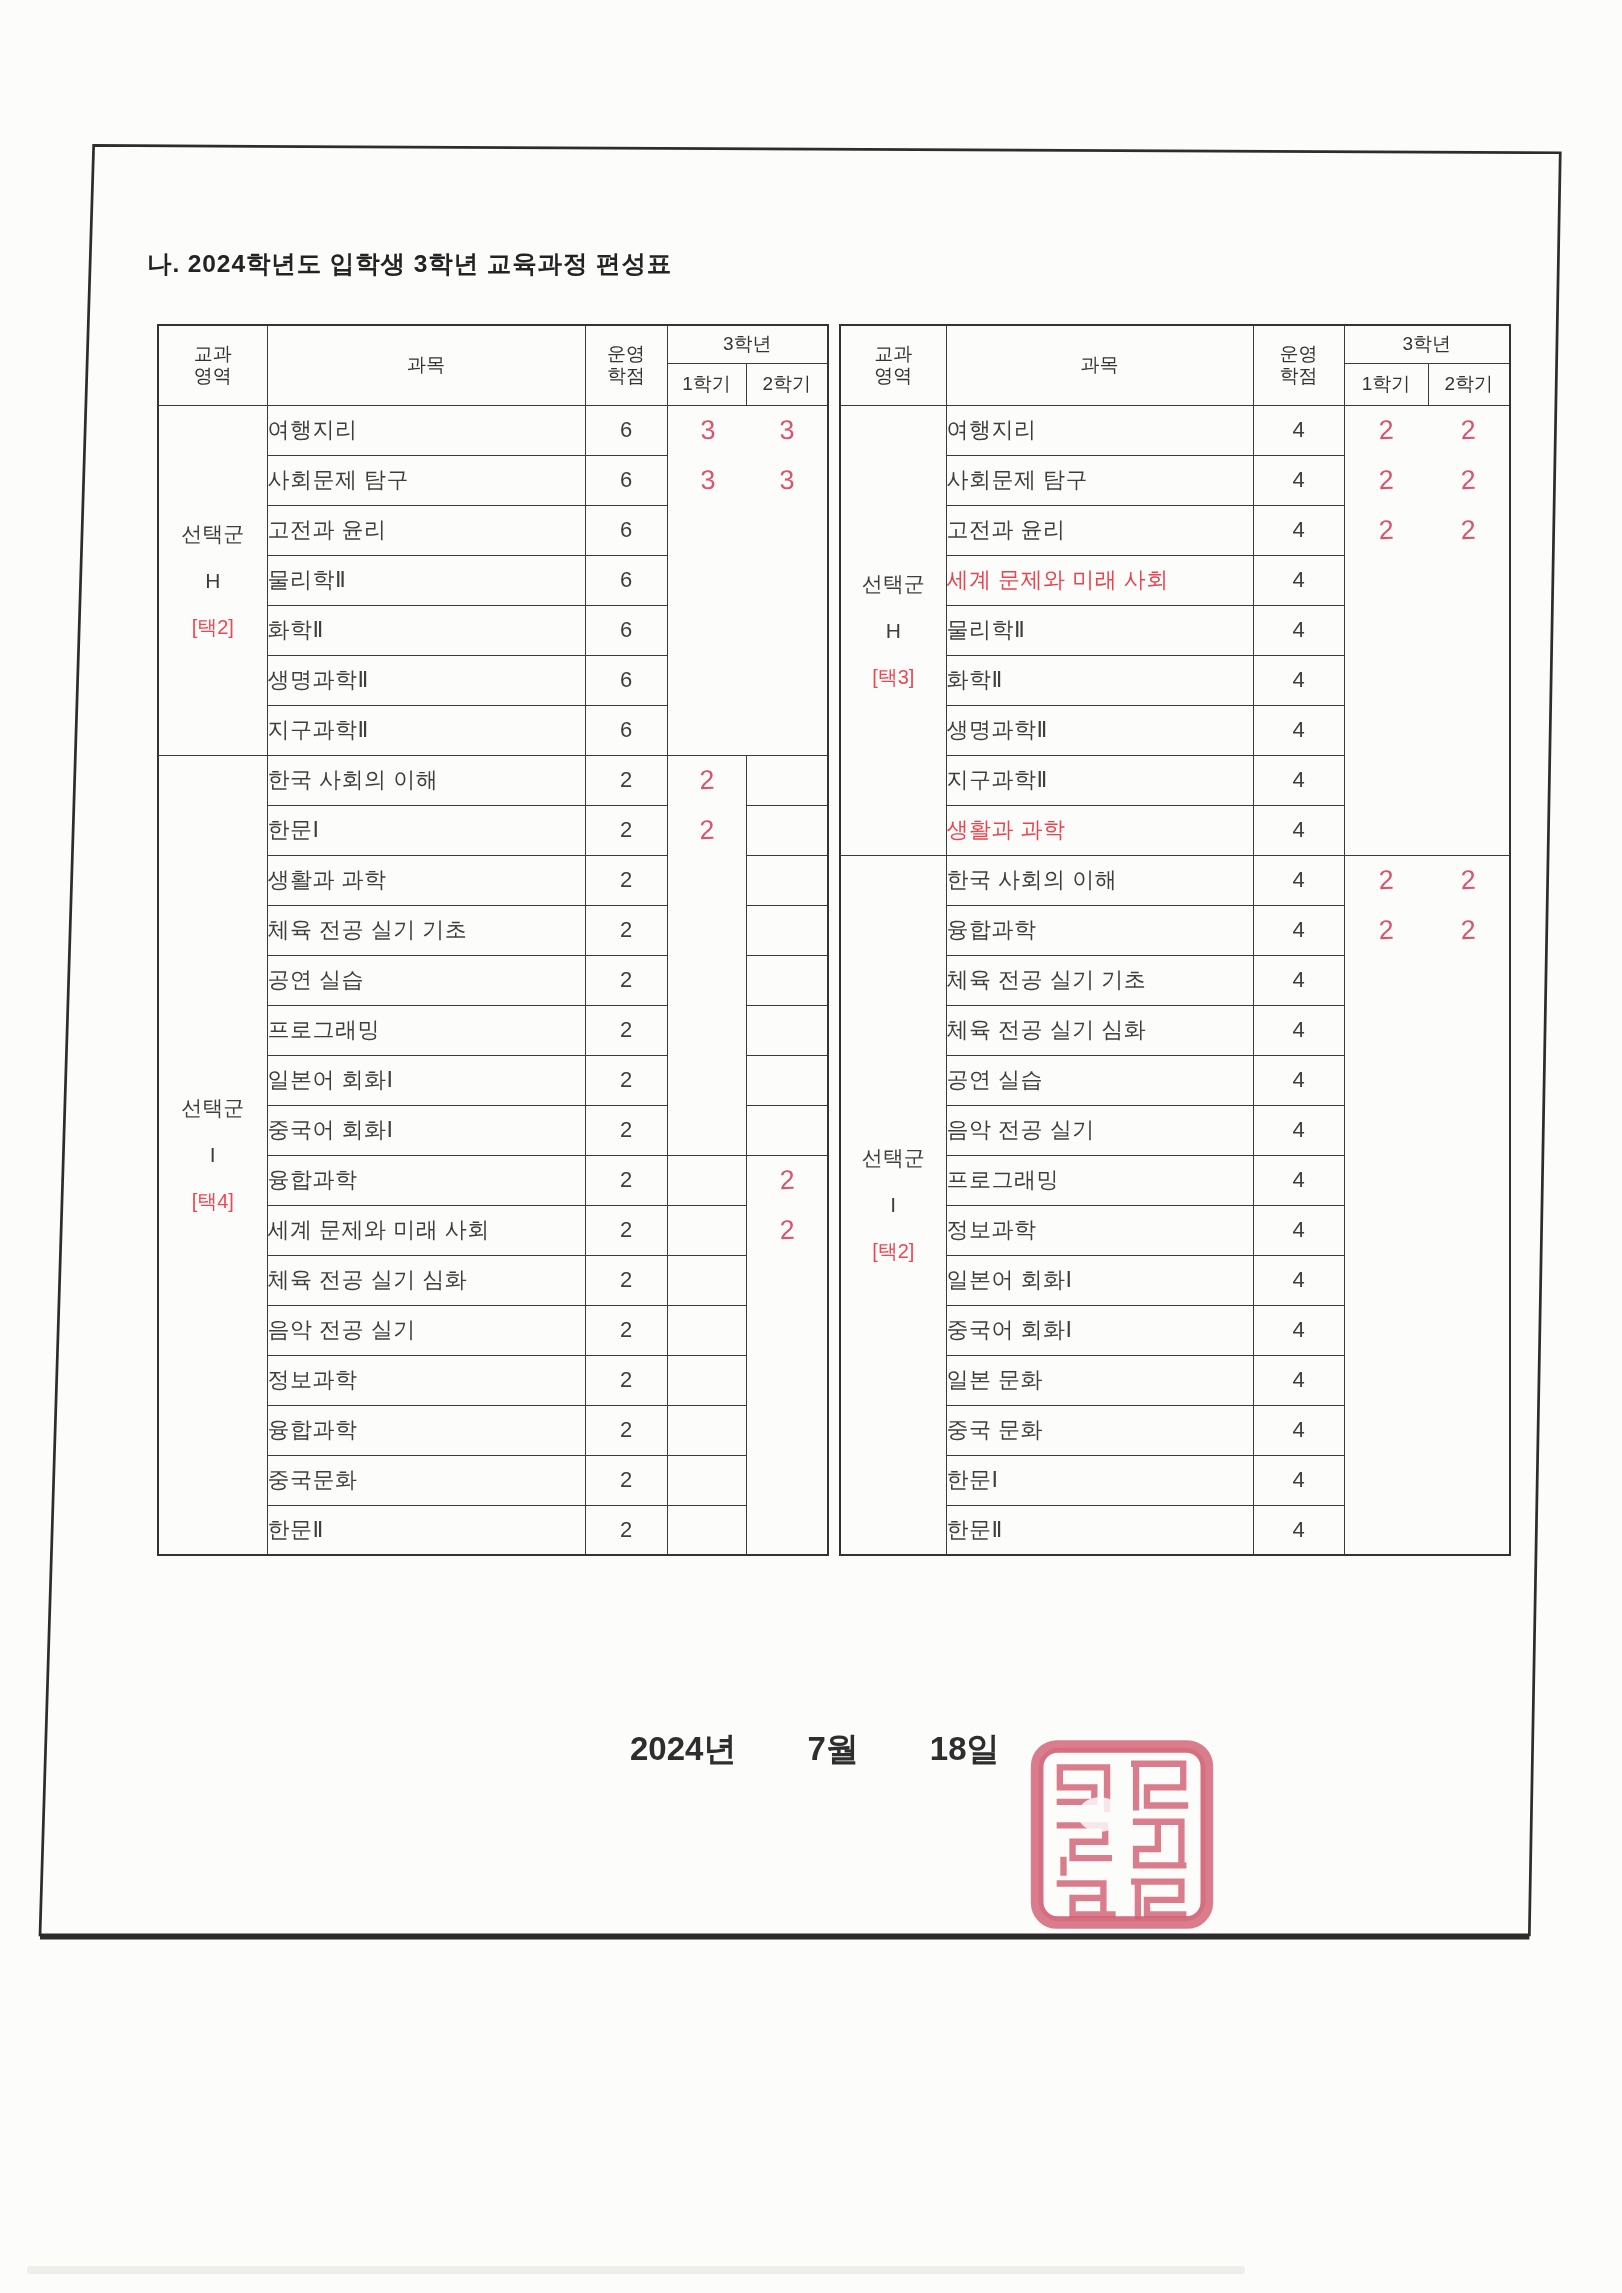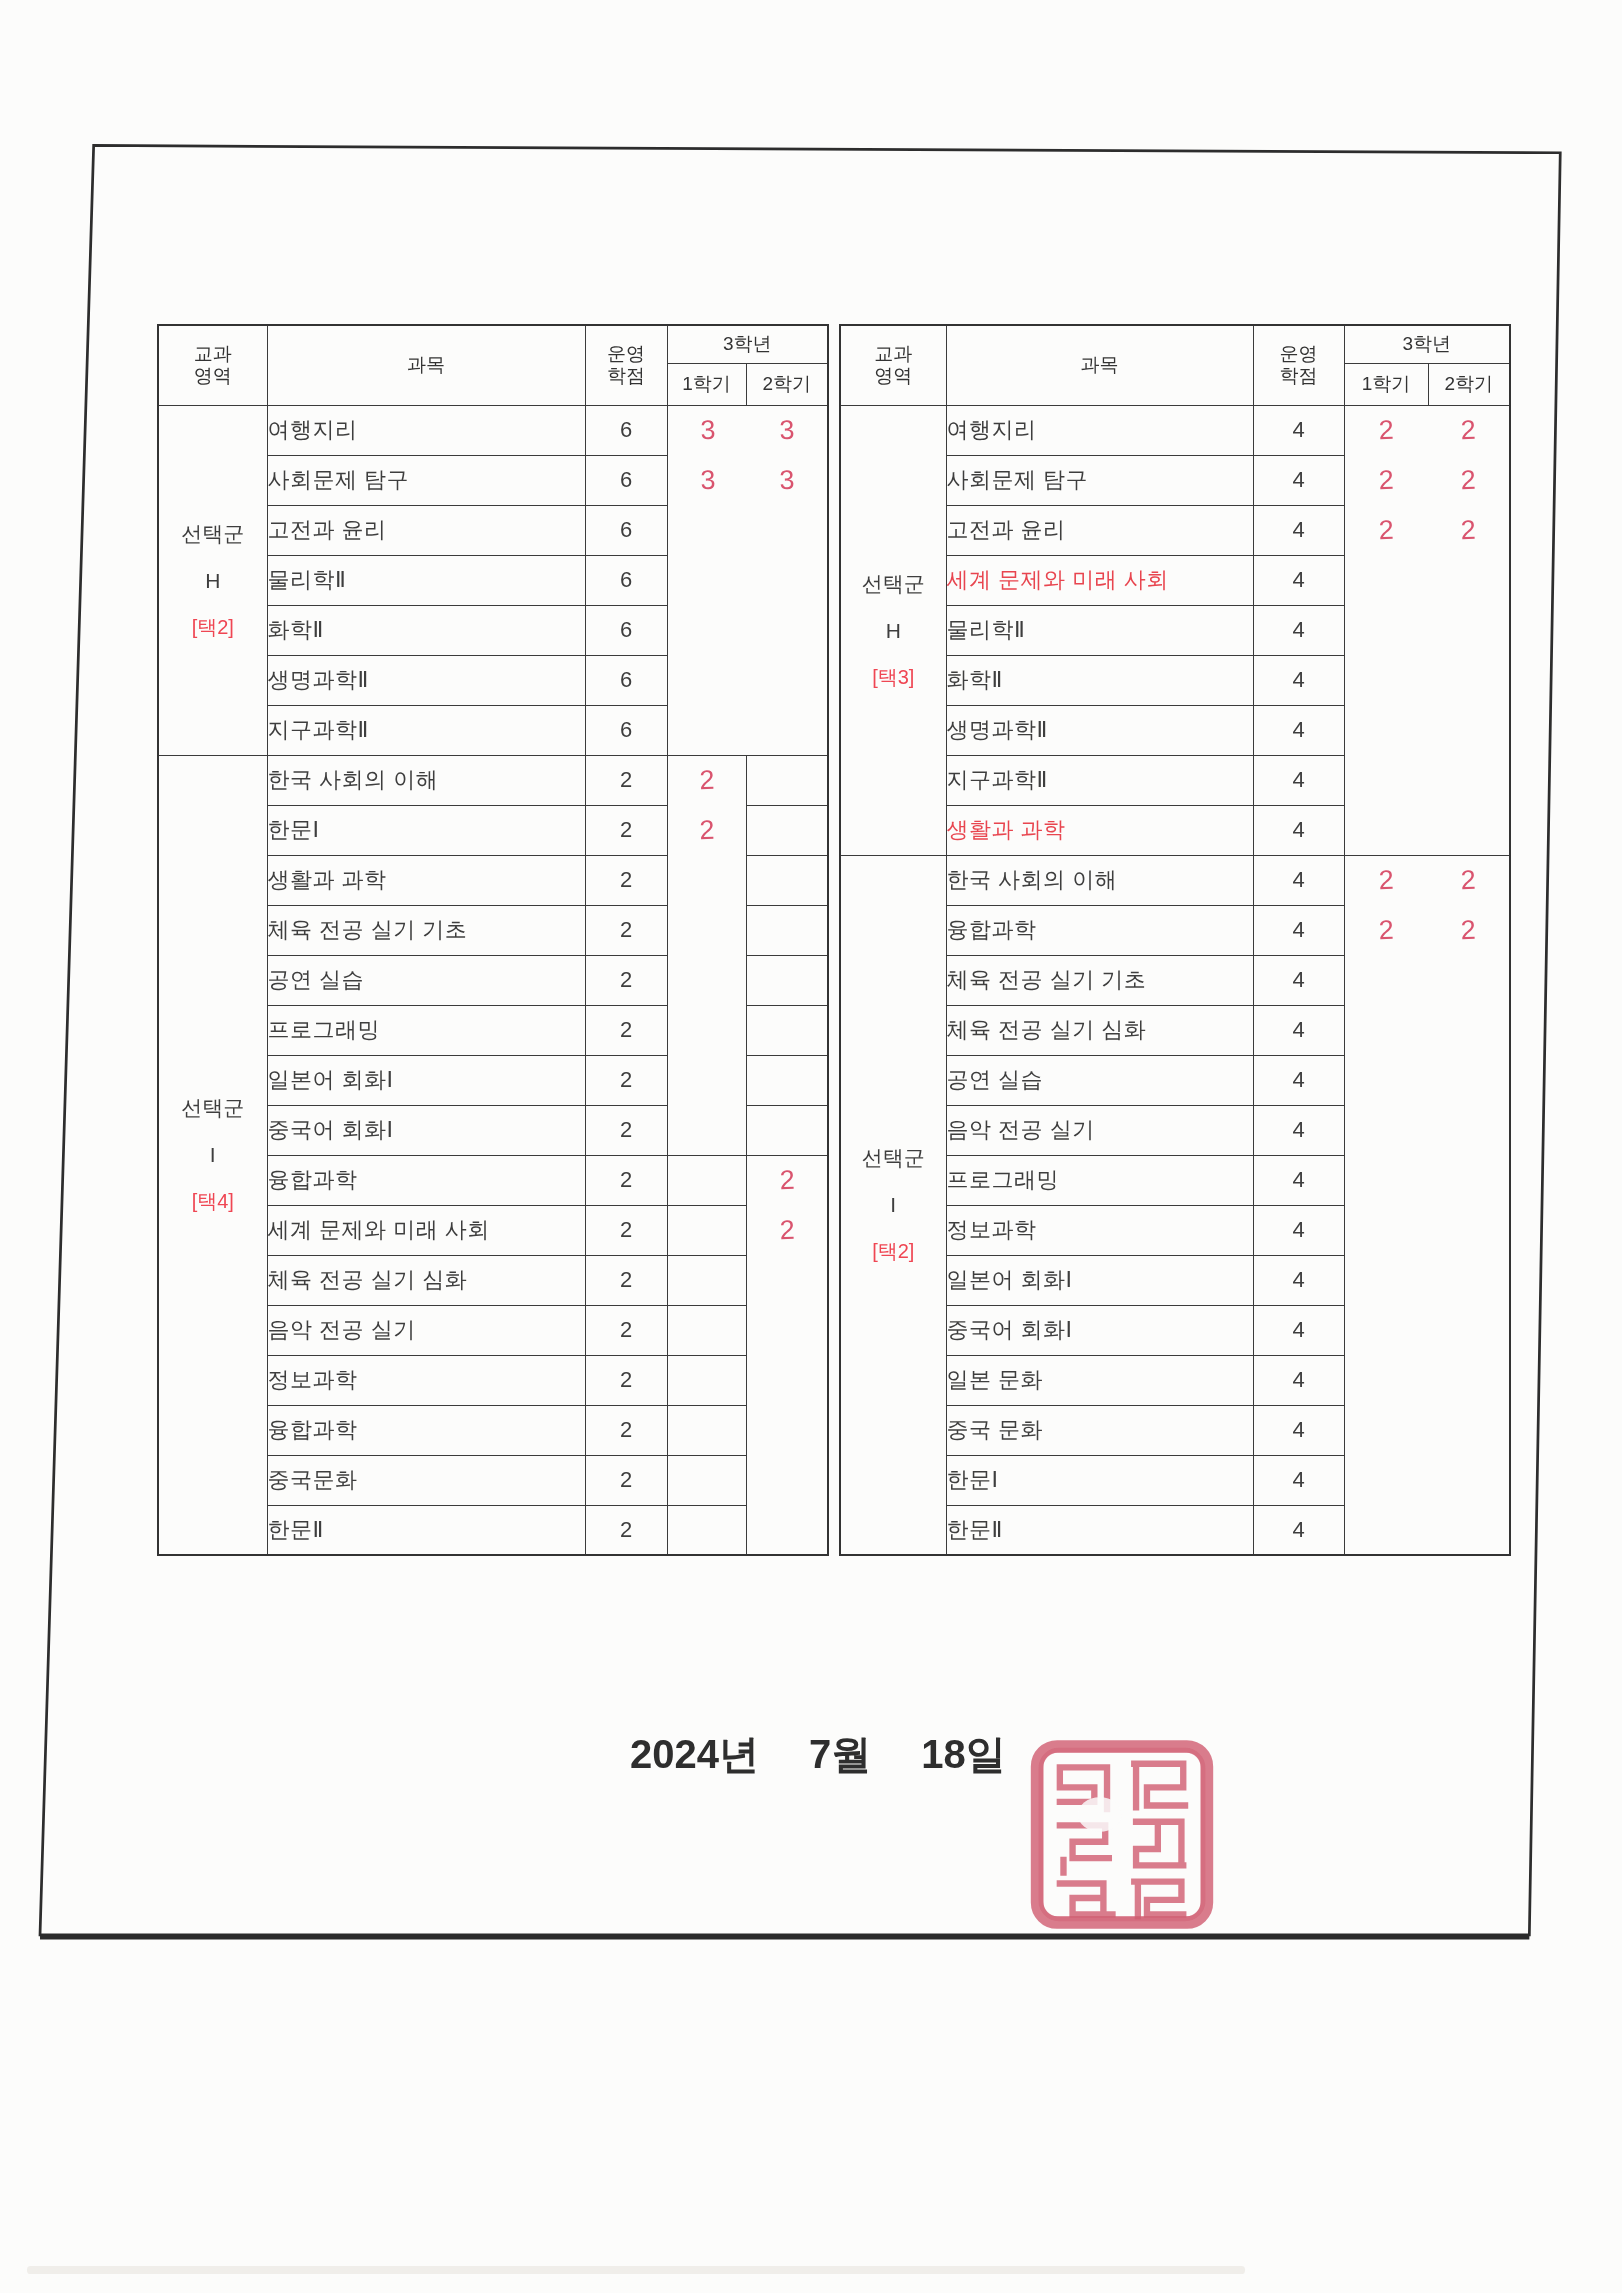--- a/index.html
+++ b/index.html
@@ -18,38 +18,39 @@
   .c-subject{text-align:left;padding-left:13.6px;font-size:22px;color:#3e3e3e;letter-spacing:0.5px;white-space:nowrap;margin-left:11px;}
   .c-subject.red{color:#e8454f;}
   .c-credit{text-align:center;font-size:22px;color:#3e3e3e;}
   .c-area{text-align:center;font-size:21px;color:#3e3e3e;vertical-align:middle;}
   .glabel-line{line-height:47px;}
   .glabel-pick{line-height:47px;font-size:20px;color:#ef4653;}
   .c-sem-merged{vertical-align:top;}
   .c-sem-empty{background:transparent;}
   .hand-line{height:50px;display:flex;align-items:center;}
   .hand-num{flex:1;text-align:center;font-size:27px;color:#d9546e;transform:rotate(-2deg);}
-  .date-line{position:absolute;left:630px;top:1727px;display:flex;gap:50px;font-size:40px;
+  .date-line{position:absolute;left:630px;top:1727px;display:flex;gap:71px;font-size:33px;
              font-weight:bold;color:#2e2e2e;z-index:3;}
   .signature{position:absolute;left:552px;top:1795px;font-size:43px;font-weight:bold;color:#2b2b2b;
              letter-spacing:14.5px;white-space:nowrap;z-index:3;}
   .seal{position:absolute;left:1029px;top:1738px;width:186px;height:193px;z-index:2;opacity:.93;}
   .scan-smudge{position:absolute;left:27px;top:2266px;width:1218px;height:8.2px;background:#eceae6;
                border-radius:3.6px;opacity:.8;}
 </style>
 </head>
 <body>
 
 <div class="page">
 
   <svg class="outer-border" viewBox="0 0 1785 2523" xmlns="http://www.w3.org/2000/svg">
     <polygon points="103,160 1716,168 1682,2128 44,2128" fill="none" stroke="#2d2d2d" stroke-width="3"></polygon>
     <line x1="44" y1="2130" x2="1682" y2="2130" stroke="#2b2b2b" stroke-width="6"></line>
   </svg>
 
+  <h1 class="doc-title">나. 2024학년도 입학생 3학년 교육과정 편성표</h1>
 
   <div id="table-left">
       <table class="curr-table" style="left: 157px;">
         <colgroup>
           <col style="width: 109px;">
           <col style="width: 318px;">
           <col style="width: 82px;">
           <col style="width: 79px;">
           <col style="width: 82px;">
         </colgroup>

